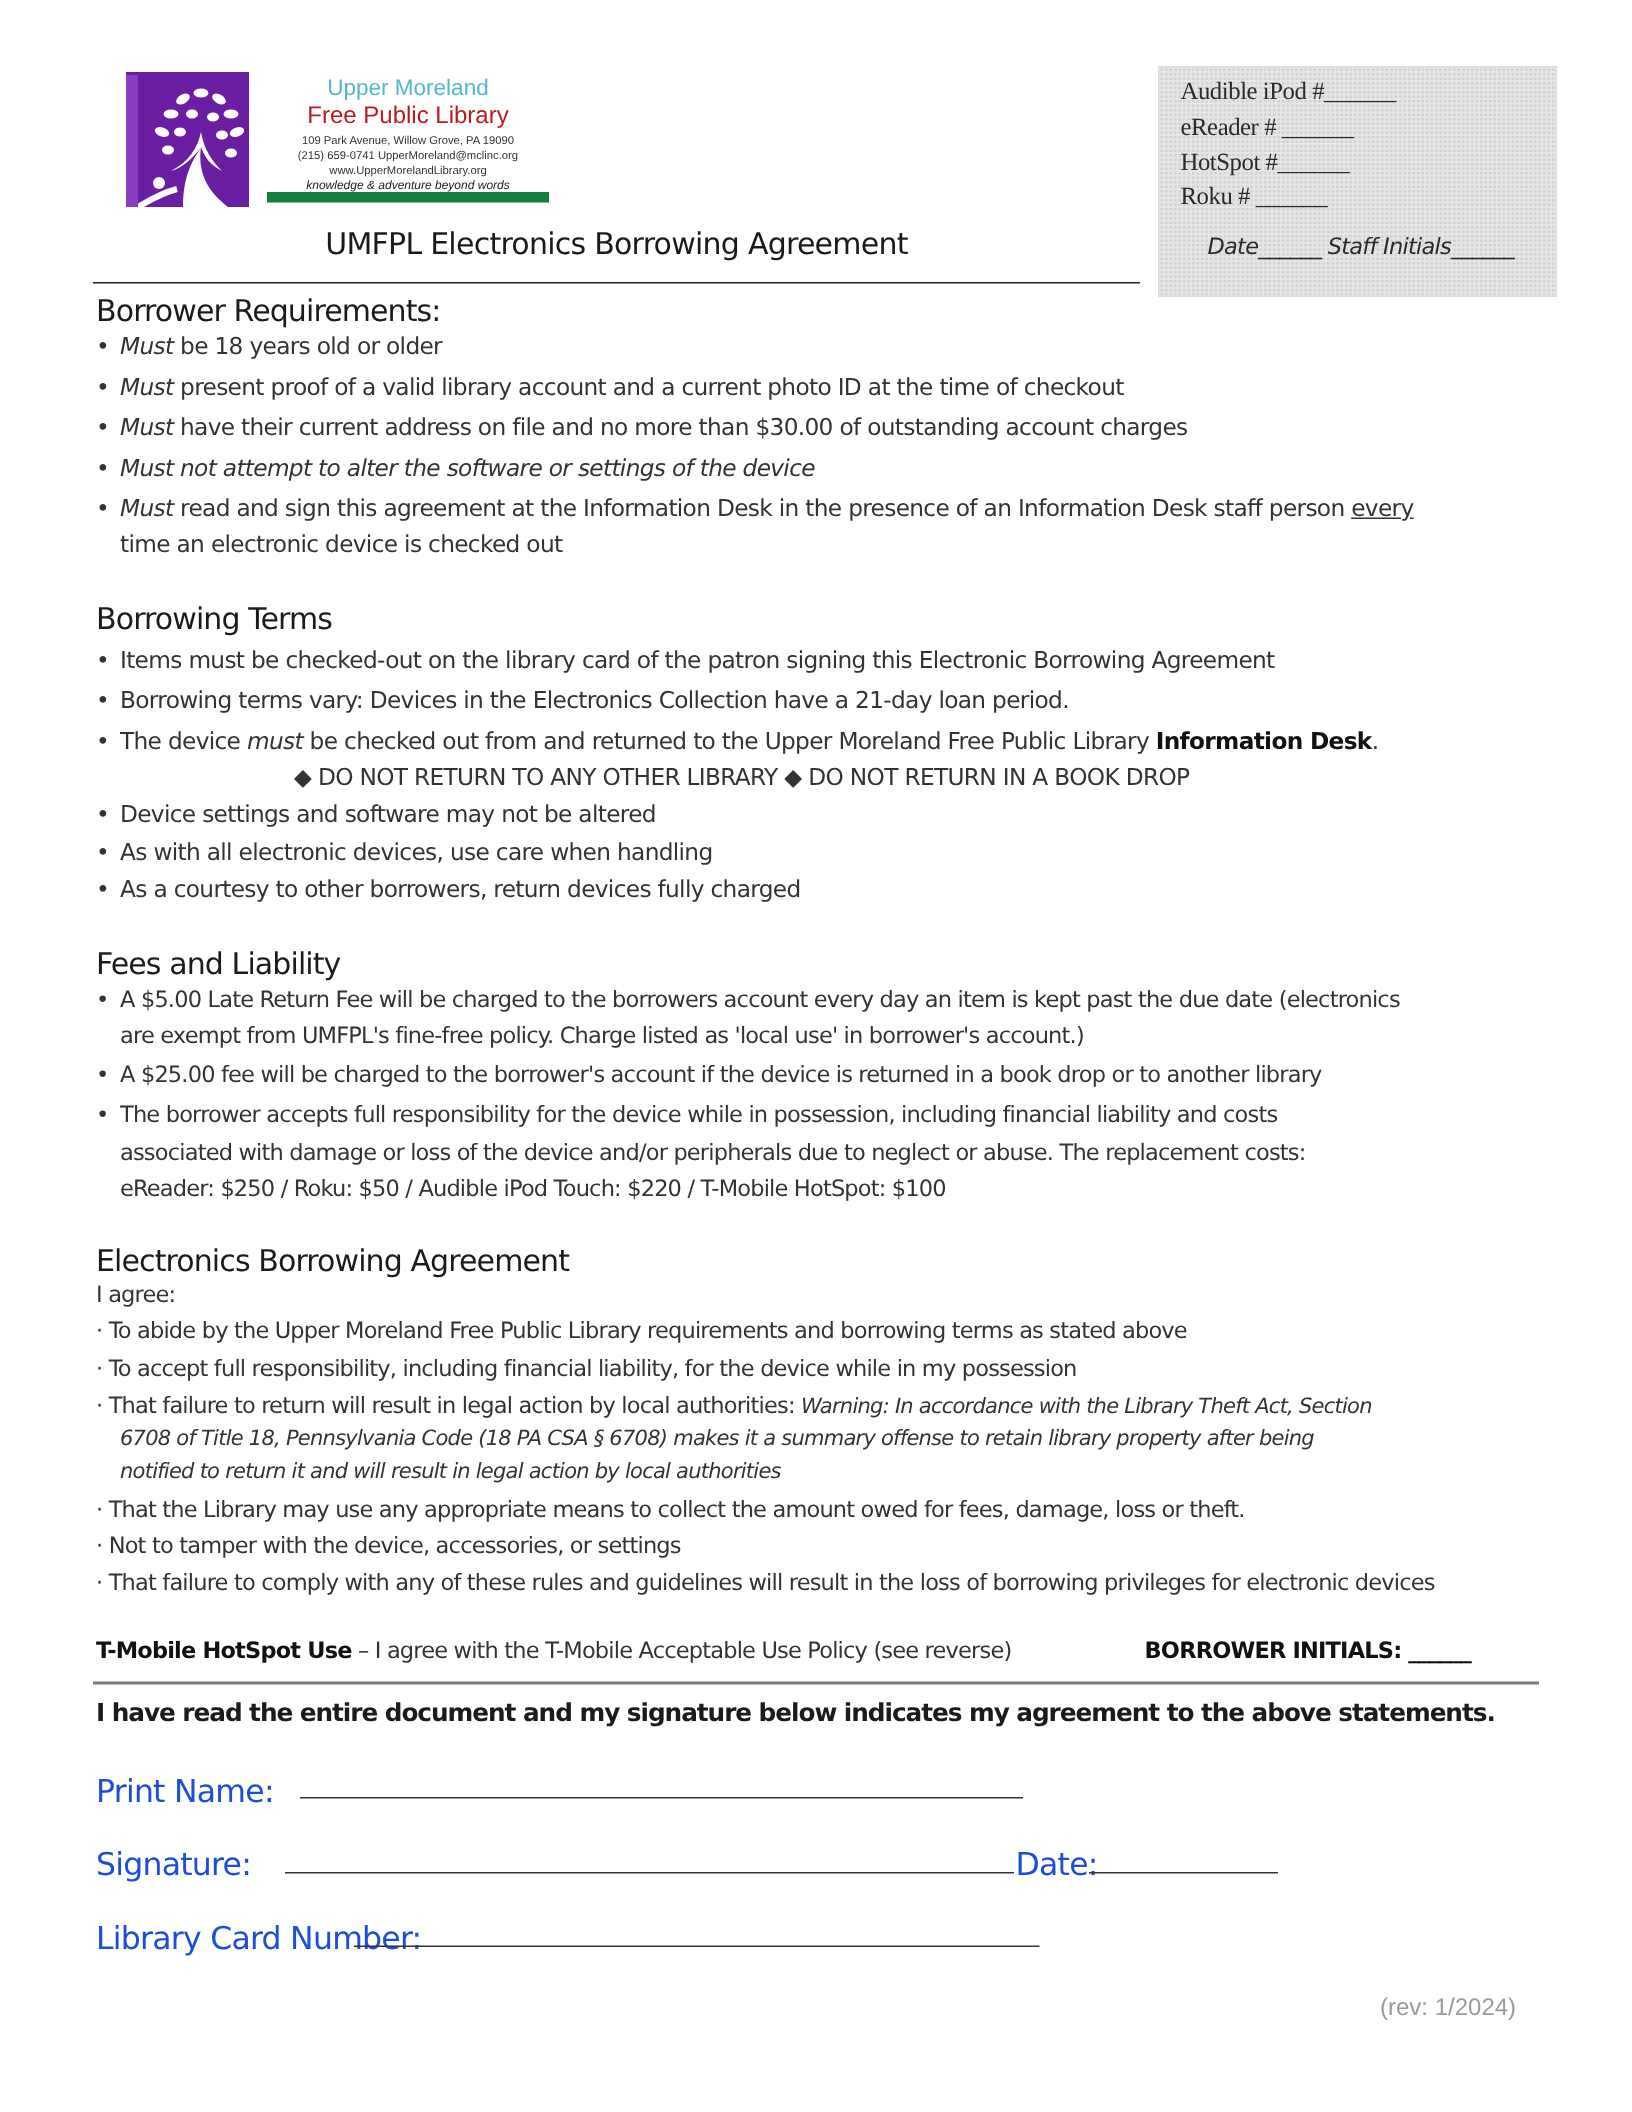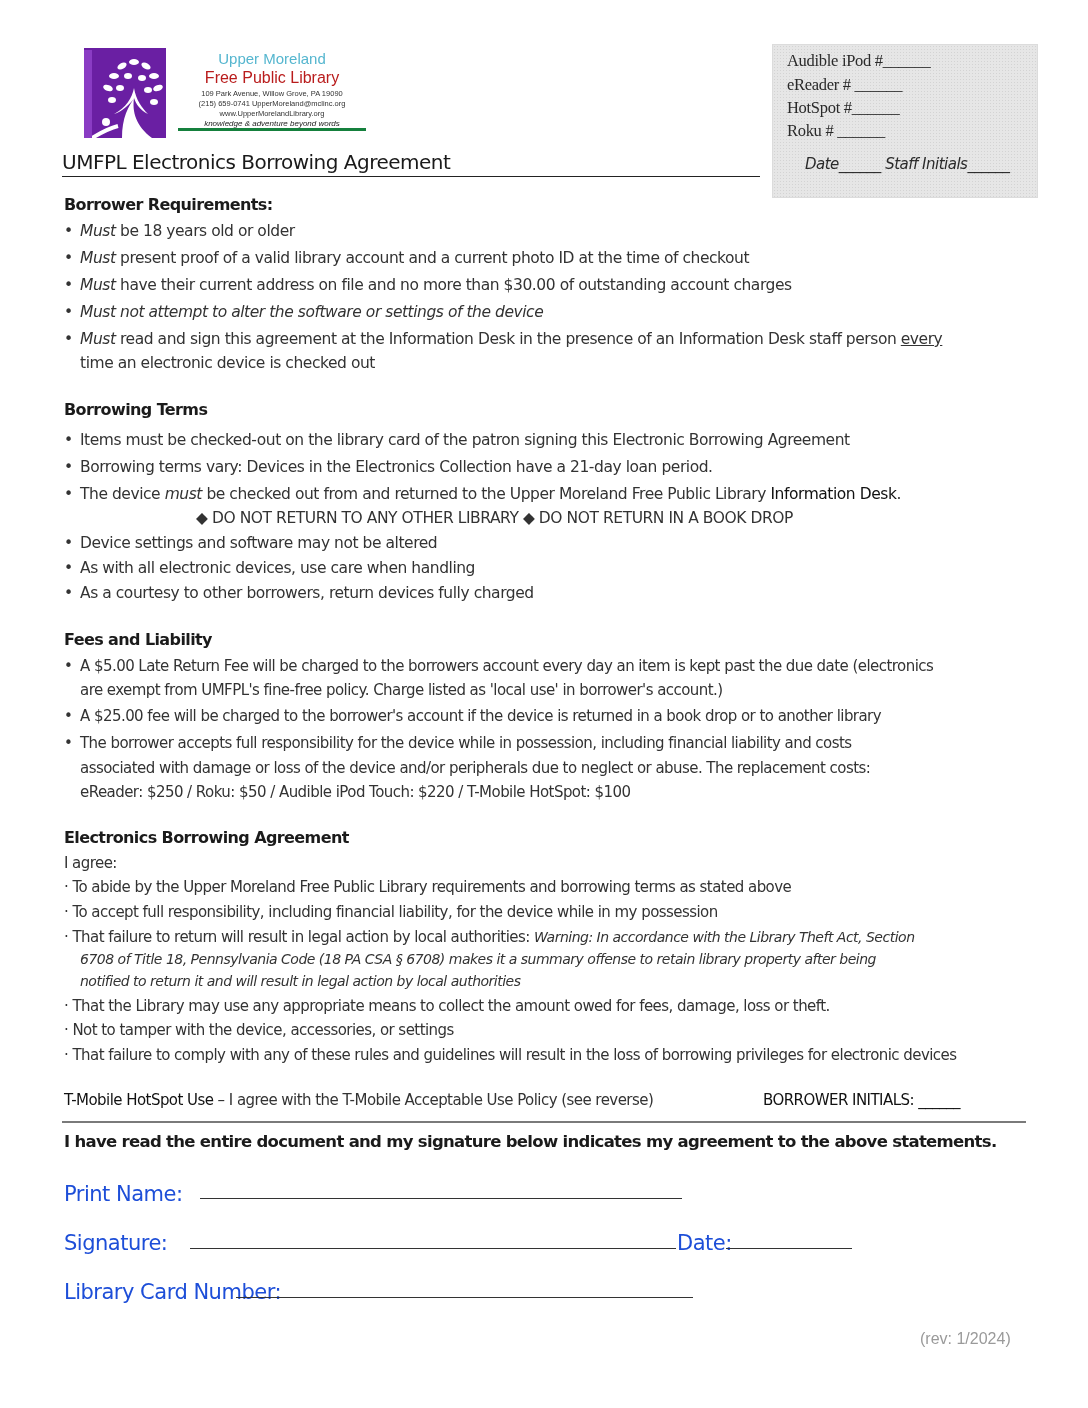--- a/index.html
+++ b/index.html
@@ -9,38 +9,38 @@
 
   
   .logo { left: 84px; top: 48px; width: 285px; height: 92px; }
   .logo-book { position: absolute; left: 0; top: 0; width: 82px; height: 90px; background: #6a1fa3; }
   .logo-book:before { content: ""; position: absolute; left: 0; top: 2px; width: 8px; height: 88px; background: #8a3cc4; }
   .logo-book svg { position: absolute; left: 8px; top: 4px; }
   .logo-text { position: absolute; left: 94px; top: 3px; text-align: center; }
   .logo-name1 { font-family: "Liberation Sans", sans-serif; color: #55b6cf; font-size: 15px; line-height: 16px; }
   .logo-name2 { font-family: "Liberation Sans", sans-serif; color: #b91c1c; font-size: 16px; line-height: 22px; }
   .logo-small { font-family: "Liberation Sans", sans-serif; font-size: 7.5px; line-height: 10px; color: #333; white-space: nowrap; }
-  .logo-tag { font-family: "Liberation Sans", sans-serif; font-style: italic; font-size: 8px; color: #222; border-bottom: 3px solid #15803d; width: 188px; }
+  .logo-tag { font-family: "Liberation Sans", sans-serif; font-style: italic; font-size: 8px; color: #222; border-bottom: 7px solid #15803d; width: 188px; }
 
   
   .staff-box { left: 772px; top: 44px; width: 264px; height: 152px; background: #e6e6e6;
                background-image: radial-gradient(#d3d3d3 1px, transparent 1px); background-size: 3px 3px;
                border: 1px solid #dcdcdc; }
   .staff-line { position: absolute; left: 14px; font-family: Liberation Serif, serif; font-size: 16.5px; color: #2a2a2a; font-weight: 200; letter-spacing: -0.3px; }
   .staff-date { position: absolute; left: 32px; top: 110px; font-size: 15px; color: #2a2a2a; letter-spacing: -0.5px; font-style: italic; }
 
   
-  .title { left: 62px; top: 150px; width: 698px; font-size: 20px; letter-spacing: -0.5px; border-bottom: 1.5px solid #222; padding-bottom: 2px; }
+  .title { left: 62px; top: 150px; width: 698px; text-align: center; font-size: 20px; letter-spacing: -0.5px; border-bottom: 1.5px solid #222; padding-bottom: 14px; }
 
-  .h { font-size: 16px; font-weight: bold; letter-spacing: -0.6px; color: #1b1b1b; }
+  .h { font-size: 20px; font-weight: normal; letter-spacing: -0.6px; color: #1b1b1b; }
   .t { font-size: 15.5px; color: #333; letter-spacing: -0.45px; white-space: nowrap; font-weight: normal; }
   .ts { font-size: 15px; color: #333; letter-spacing: -0.55px; white-space: nowrap; }
   .i { font-style: italic; }
   .u { text-decoration: underline; }
-  .b { font-weight: normal; color: #111; }
+  .b { font-weight: bold; color: #111; }
   .bul { display: inline-block; width: 16px; }
   .warn { font-style: italic; font-size: 14px; letter-spacing: -0.5px; }
 
   .hr { left: 62px; top: 1121px; width: 964px; height: 2px; background: #7a7a7a; }
 
   .sig-label { font-size: 21px; color: #1d4ed8; letter-spacing: -0.5px; }
   .sig-line { position: absolute; border-bottom: 1px solid #333; height: 0; }
 
   .rev { left: 920px; top: 1330px; font-family: "Liberation Sans", sans-serif; font-size: 16px; color: #9a9a9a; }
 </style>

